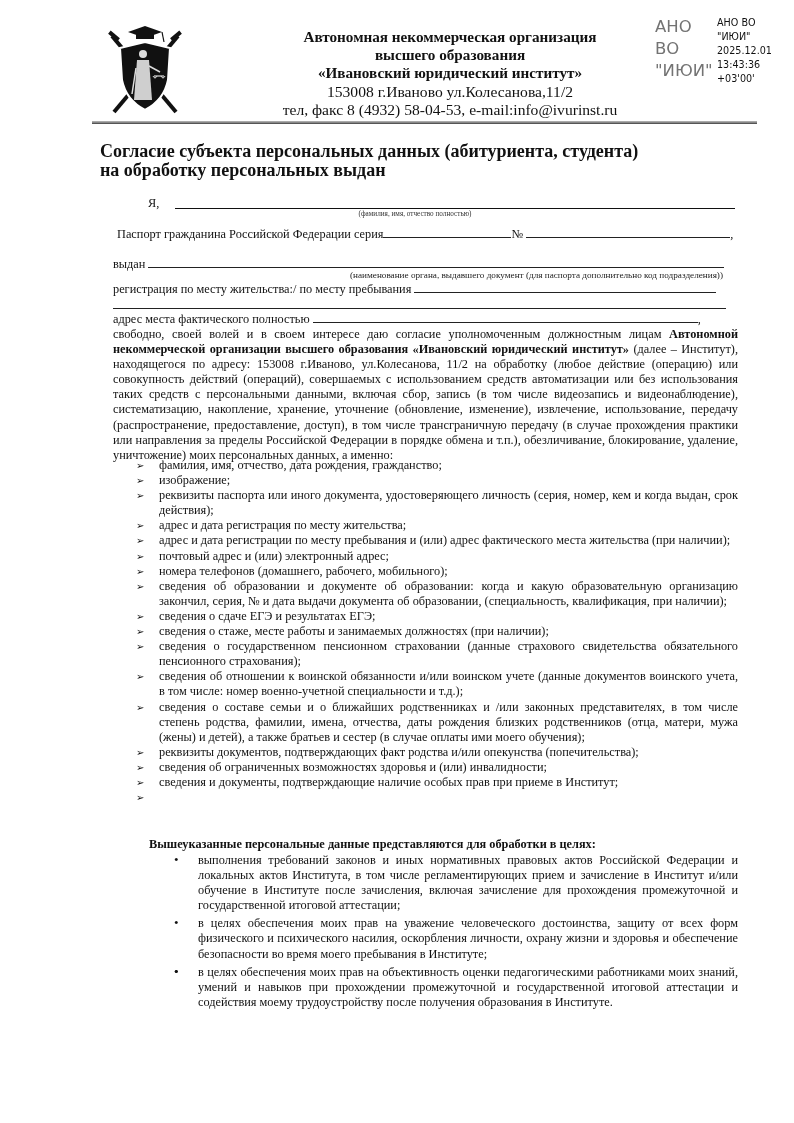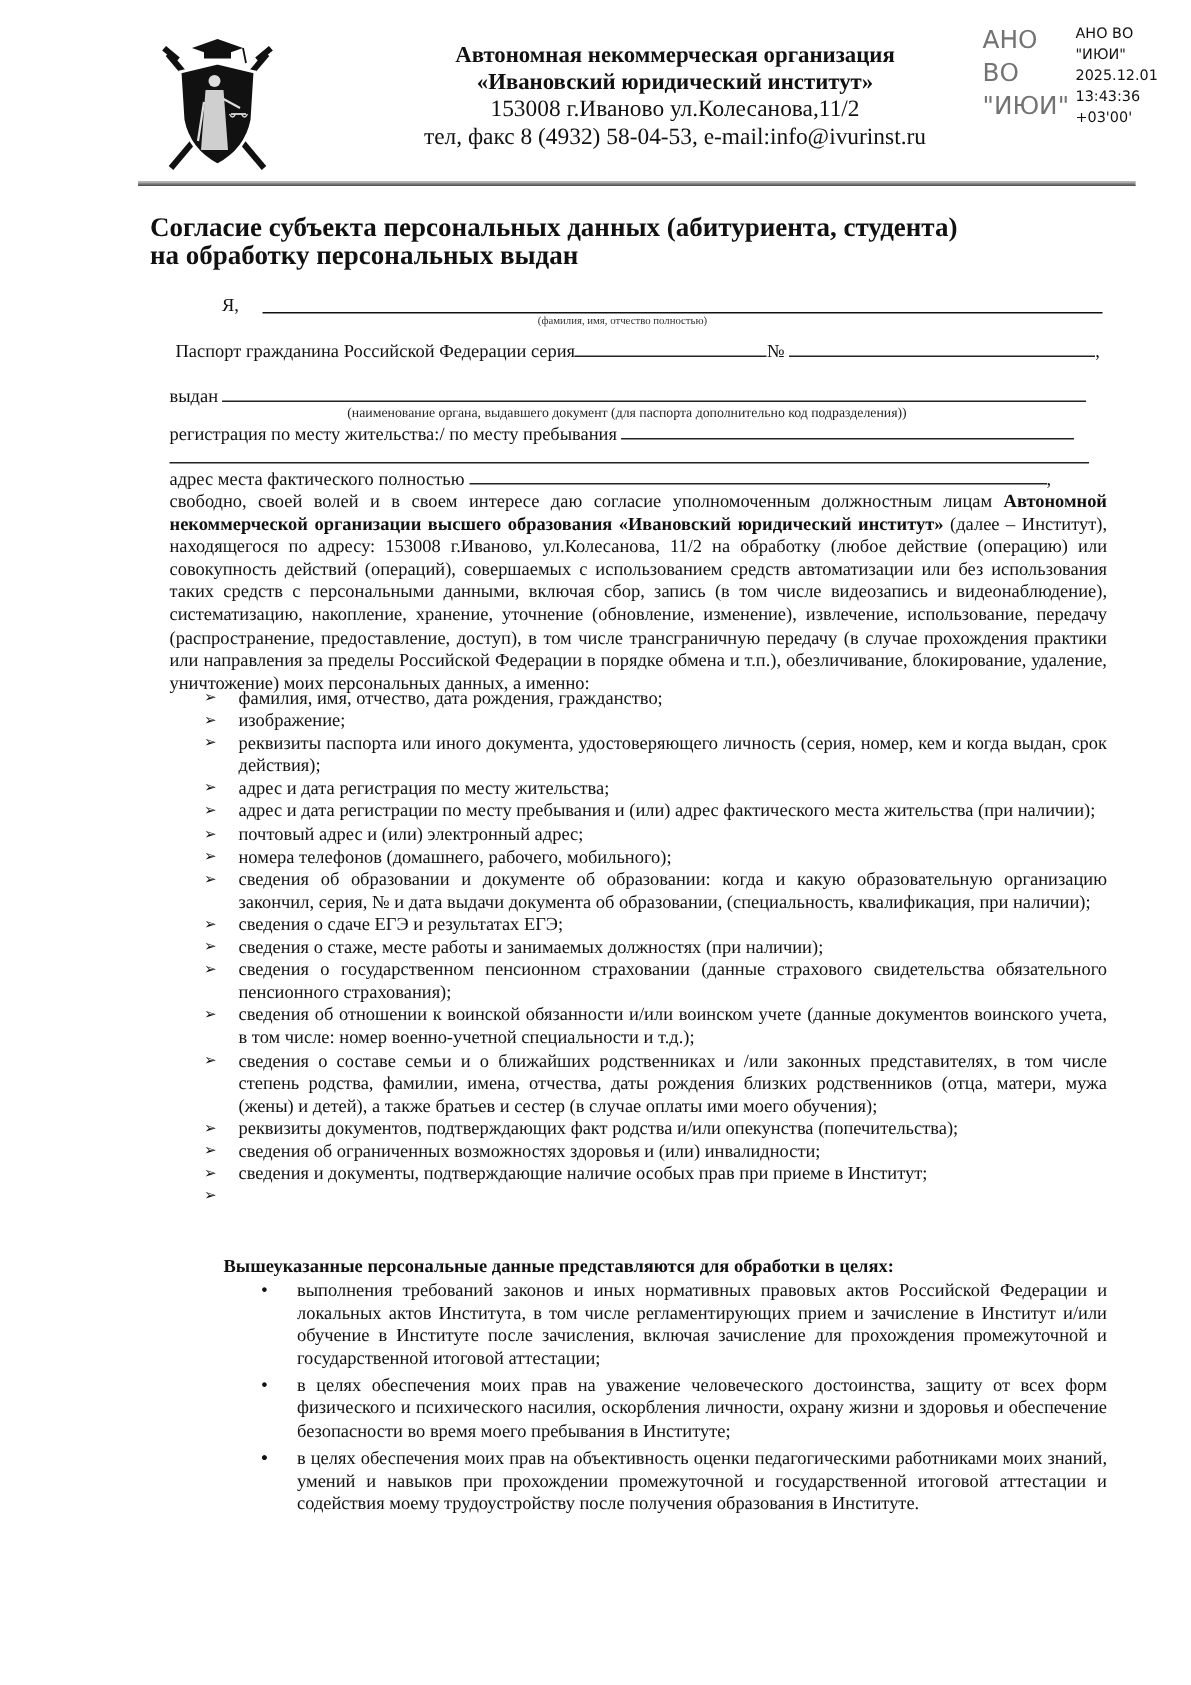--- a/index.html
+++ b/index.html
@@ -17,21 +17,21 @@
     .hrule { left: 92px; top: 121px; width: 665px; height: 3px; background: #888; border-top: 1px solid #aaa; border-bottom: 1px solid #555; box-sizing: border-box; }
 
     
     .title { left: 100px; top: 142px; width: 650px; text-align: left; font-weight: bold; font-size: 18px; line-height: 18.5px; }
 
     
     .fs { font-size: 12.3px; line-height: 15px; }
     .row { white-space: nowrap; }
     .line { display: inline-block; border-bottom: 1px solid #222; vertical-align: baseline; height: 1px; }
     .under { font-size: 7.2px; color: #333; text-align: center; }
-    .under2 { font-size: 9.2px; color: #222; text-align: center; }
+    .under2 { font-size: 9.2px; color: #222; text-align: right; }
 
     
     .para { left: 113px; width: 625px; font-size: 12.3px; line-height: 15.1px; text-align: justify; }
     .para .b { font-weight: bold; }
     ul.arrows { position: absolute; left: 113px; width: 625px; margin: 0; padding: 0; list-style: none; font-size: 12.3px; line-height: 15.1px; }
     ul.arrows li { position: relative; padding-left: 46px; text-align: justify; }
     ul.arrows li .mk { position: absolute; left: 23px; top: 0; font-family: "DejaVu Sans", sans-serif; font-size: 10px; }
     .goals-head { left: 149px; font-weight: bold; font-size: 12.3px; line-height: 15px; }
     ul.dots { position: absolute; left: 150px; width: 588px; margin: 0; padding: 0; list-style: none; font-size: 12.3px; line-height: 15.1px; }
     ul.dots li { position: relative; padding-left: 48px; text-align: justify; margin-bottom: 3px; }
@@ -59,20 +59,21 @@
     <line x1="43" y1="44" x2="54" y2="50" stroke="#ddd" stroke-width="1.5"></line>
     <line x1="48" y1="54" x2="58" y2="54" stroke="#ddd" stroke-width="1.2"></line>
     <path d="M47 54 Q49 58 51 54" stroke="#ddd" fill="none" stroke-width="1"></path>
     <path d="M55 54 Q57 58 59 54" stroke="#ddd" fill="none" stroke-width="1"></path>
     <line x1="30" y1="46" x2="26" y2="72" stroke="#ddd" stroke-width="1.5"></line>
   </svg>
 </div>
 
 <div class="abs org">
   <div class="b">Автономная некоммерческая организация</div>
+  <div class="b">высшего образования</div>
   <div class="b">«Ивановский юридический институт»</div>
   <div class="n">153008 г.Иваново ул.Колесанова,11/2</div>
   <div class="n">тел, факс 8 (4932) 58-04-53, e-mail:info@ivurinst.ru</div>
 </div>
 
 <div class="abs stamp-big">
   <div>АНО</div>
   <div>ВО</div>
   <div>"ИЮИ"</div>
 </div>

